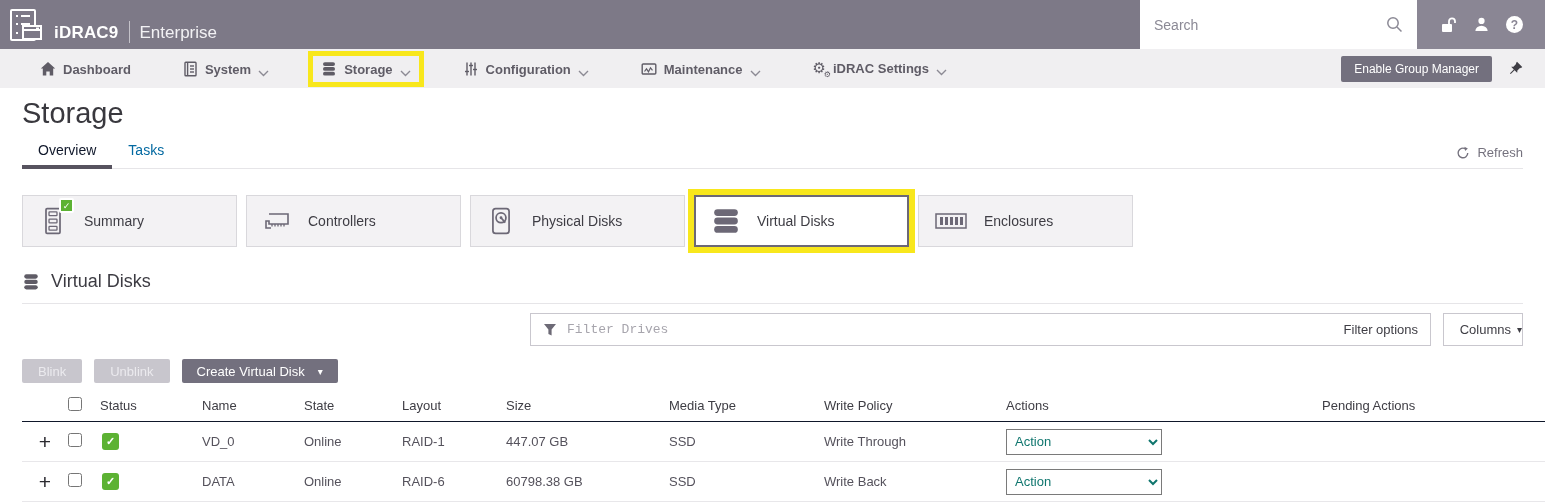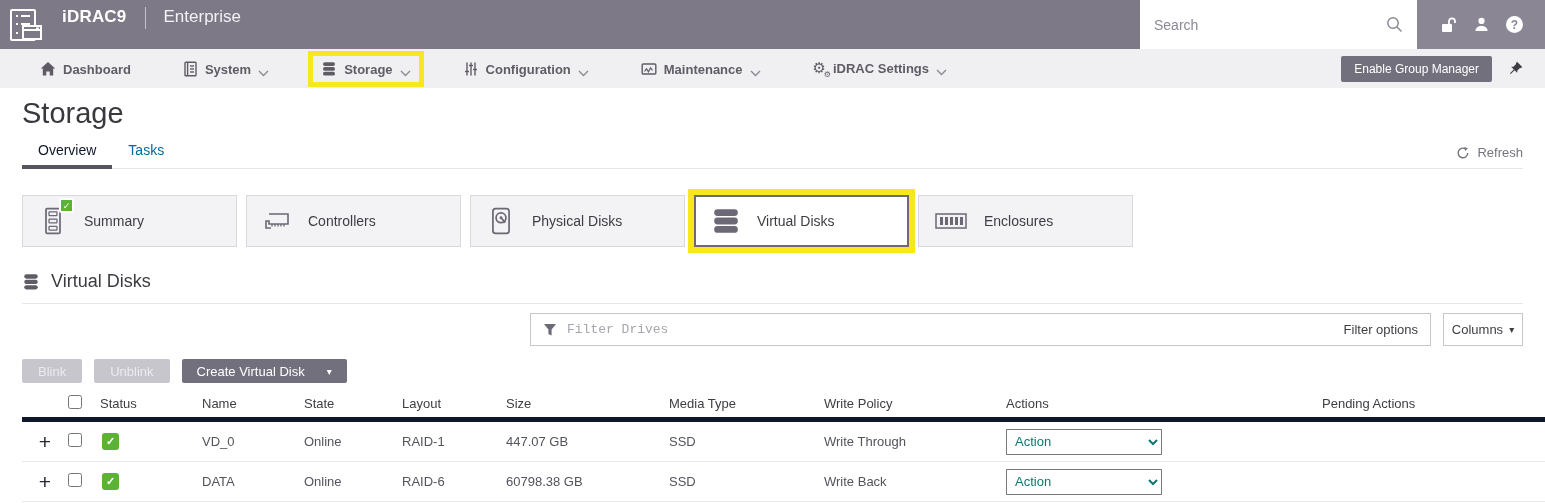--- a/index.html
+++ b/index.html
@@ -5,21 +5,21 @@
   * { box-sizing: border-box; margin: 0; padding: 0; }
   html,body { width:1545px; height:503px; }
   body {
     font-family: "Liberation Sans", sans-serif;
     background:#fff; overflow:hidden; color:#3e3d44;
   }
   .app { position:relative; width:1545px; height:503px; background:#fff; }
 
   
   .topbar { display:flex; height:49px; background:var(--header-bg,#7d7987); align-items:center; }
-  .brand { display:flex; align-items:flex-start; gap:18px; padding-left:8px; margin-right:auto; }
+  .brand { display:flex; align-items:flex-end; gap:10px; padding-left:8px; margin-right:auto; }
   .brand-name { color:#fff; font-size:17px; font-weight:700; letter-spacing:.2px; }
   .brand-sep { width:1px; height:22px; background:rgba(255,255,255,.55); }
   .brand-edition { color:#f2f1f4; font-size:17px; font-weight:300; }
   .search-box { width:277px; height:49px; background:#fff; display:flex; align-items:center; padding:0 14px; gap:10px; }
   .search-box input { border:none; outline:none; flex:1; font-size:14px; color:#55525c; font-family:inherit; }
   .search-box input::placeholder { color:#8b8995; }
   .topbar-right { width:128px; height:49px; background:var(--header-right-bg,#8a8694); display:flex; align-items:center; justify-content:center; gap:16px; }
   .help-circle { width:17px; height:17px; border-radius:50%; background:#fff; color:var(--header-right-bg,#8a8694); font-size:12px; font-weight:700; display:flex; align-items:center; justify-content:center; }
 
   
@@ -50,34 +50,34 @@
   
   .section-head { margin:24px 22px 0; display:flex; align-items:center; gap:11px; padding-bottom:11px; border-bottom:1px solid var(--border-light,#e6e5e8); }
   .section-title { font-size:18px; font-weight:500; color:#3c3b42; }
 
   
   .filter-row { margin:9px 22px 0 530px; display:flex; gap:12px; height:33px; }
   .filter-box { flex:1; border:1px solid #c9c7ce; background:#fff; display:flex; align-items:center; padding:0 12px; gap:10px; }
   .filter-box input { border:none; outline:none; flex:1; font-size:13px; font-family:Liberation Mono, monospace; color:#c2410c; }
   .filter-box input::placeholder { color:#a7a5ad; }
   .filter-options { font-size:13px; color:var(--text-dark,#3e3d44); white-space:nowrap; cursor:pointer; }
-  .columns-btn { width:80px; border:1px solid #c9c7ce; background:#fff; font-size:13px; font-family:inherit; color:var(--text-dark,#3e3d44); display:flex; align-items:center; justify-content:center; gap:6px; cursor:pointer; }
+  .columns-btn { width:80px; border:1px solid #c9c7ce; background:#fff; font-size:13px; font-family:inherit; color:var(--text-dark,#3e3d44); display:flex; align-items:center; justify-content:flex-end; gap:6px; cursor:pointer; }
   .caret { font-size:10px; color:#3e3d44; font-family:"DejaVu Sans", sans-serif; }
 
   
   .toolbar { margin:13px 22px 0; display:flex; gap:12px; }
   .btn { height:24px; border:none; border-radius:2px; font-size:13px; font-family:inherit; cursor:pointer; }
   .btn-disabled { background:var(--disabled-btn-bg,#c8c6cd); color:#ebeaee; padding:0 16px; cursor:default; }
-  .btn-primary { background:var(--primary-btn-bg,#73707e); color:#fff; padding:0 15px; display:flex; align-items:center; gap:22px; }
+  .btn-primary { background:var(--primary-btn-bg,#73707e); color:#fff; padding:0 15px; display:flex; align-items:center; gap:13px; }
   .btn-primary .caret { color:#fff; }
 
   
   .table { margin:7px 0 0 22px; }
   .trow { display:grid; grid-template-columns:40px 36px 102px 102px 98px 104px 163px 155px 182px 316px 1fr; align-items:center; }
-  .thead { height:32px; font-size:13px; font-weight:500; color:var(--text-dark,#3e3d44); border-bottom:5px solid #0f172a; }
+  .thead { height:32px; font-size:13px; font-weight:500; color:var(--text-dark,#3e3d44); border-bottom:1px solid #0f172a; }
   .tr { height:40px; font-size:13px; color:#55525c; border-bottom:1px solid #e8e7ea; }
   .expand { font-size:21px; font-weight:300; color:#2b2a30; padding-left:6px; line-height:1; cursor:pointer; background:none; border:none; font-family:inherit; }
   .rowcheck { width:14px; height:14px; margin-left:6px; cursor:pointer; }
   .status-ok { width:17px; height:17px; background:var(--status-green,#5cb233); border-radius:3px; color:#fff; font-size:11px; font-weight:700; display:flex; align-items:center; justify-content:center; margin-left:2px; }
   .action-select { width:156px; height:26px; font-size:13px; font-family:Liberation Sans, sans-serif; color:#0f766e; border:1px solid #7a7a7a; background:#fff; padding:0 4px; cursor:pointer; }
   .cell { padding-left:2px; }
 
   .icon { display:inline-flex; align-items:center; justify-content:center; }
   .gear-glyph { font-family:"DejaVu Sans", sans-serif; color:var(--nav-text,#5f5c66); font-size:15px; line-height:1; position:relative; }
   .gear-glyph .sub { position:absolute; right:-5px; bottom:-3px; font-size:8px; }

